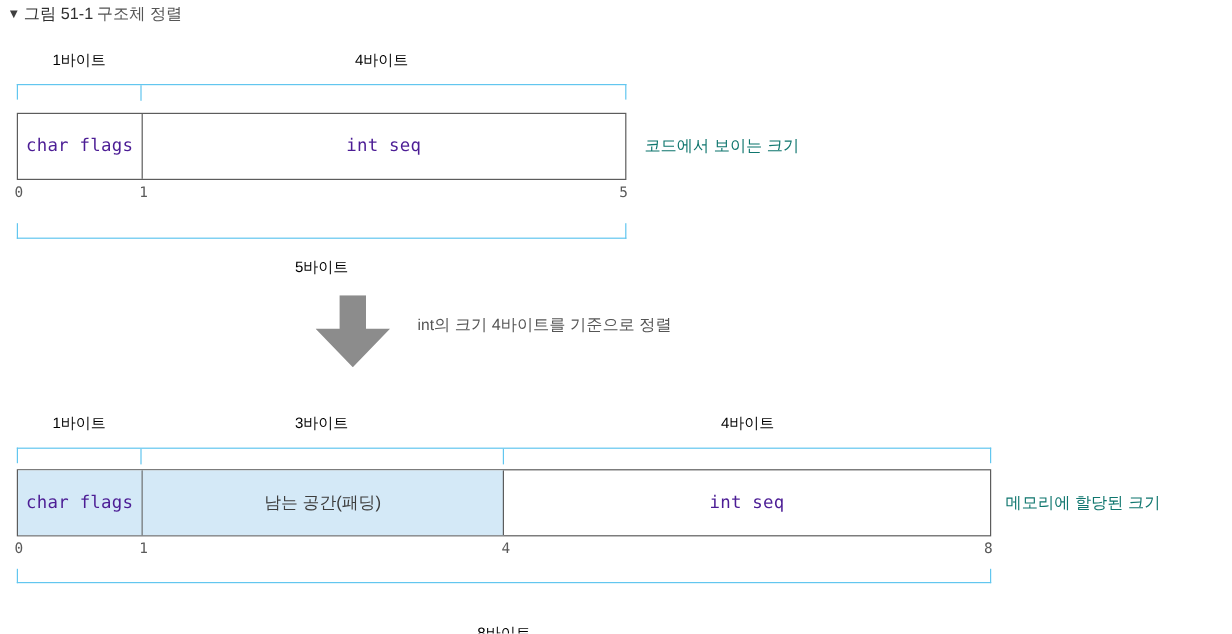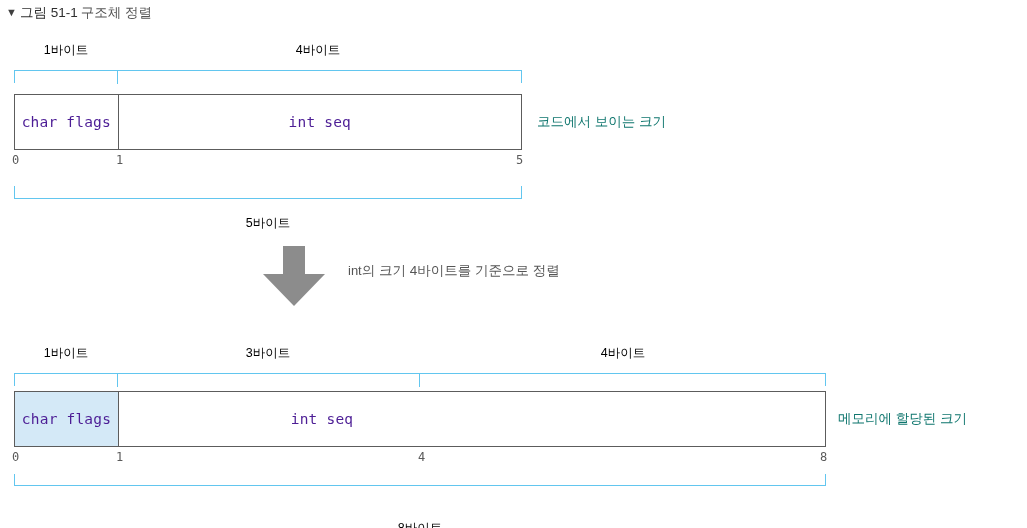--- a/index.html
+++ b/index.html
@@ -166,20 +166,21 @@
   <div class="abs size-label" style="left:218px; top:345px; width:100px;">3바이트</div>
   <div class="abs size-label" style="left:573px; top:345px; width:100px;">4바이트</div>
 
   <div class="bracket bracket-top" style="left:14px; top:373px; width:812px; height:13px;">
     <div class="bracket-tick" style="left:102.4px; top:0; height:13px;"></div>
     <div class="bracket-tick" style="left:404.4px; top:0; height:13px;"></div>
   </div>
 
   <div class="struct-box" style="left:14px; top:391px; width:812px; height:56px;">
     <div class="cell mono fill" style="width:104px;">char flags</div>
+    <div class="cell kr fill" style="width:302px;">남는 공간(패딩)</div>
     <div class="cell mono" style="width:406px;">int seq</div>
   </div>
 
   <div class="abs tick-num" style="left:12px; top:450px;">0</div>
   <div class="abs tick-num" style="left:116px; top:450px;">1</div>
   <div class="abs tick-num" style="left:418px; top:450px;">4</div>
   <div class="abs tick-num" style="left:820px; top:450px;">8</div>
 
   <div class="bracket bracket-bottom" style="left:14px; top:474px; width:812px; height:12px;"></div>
 

